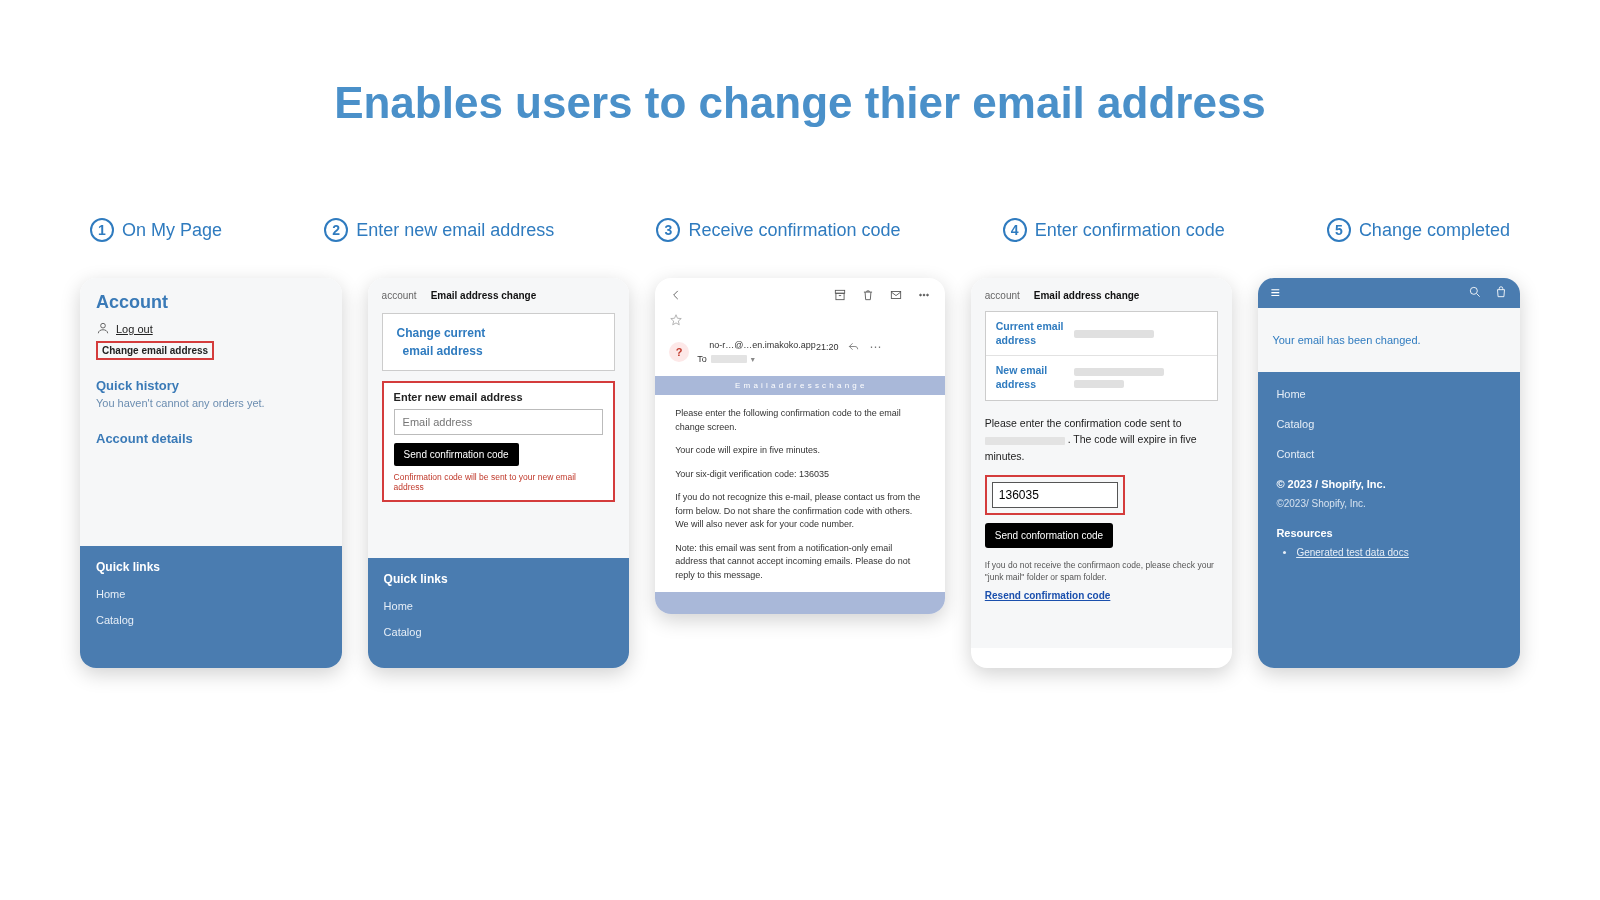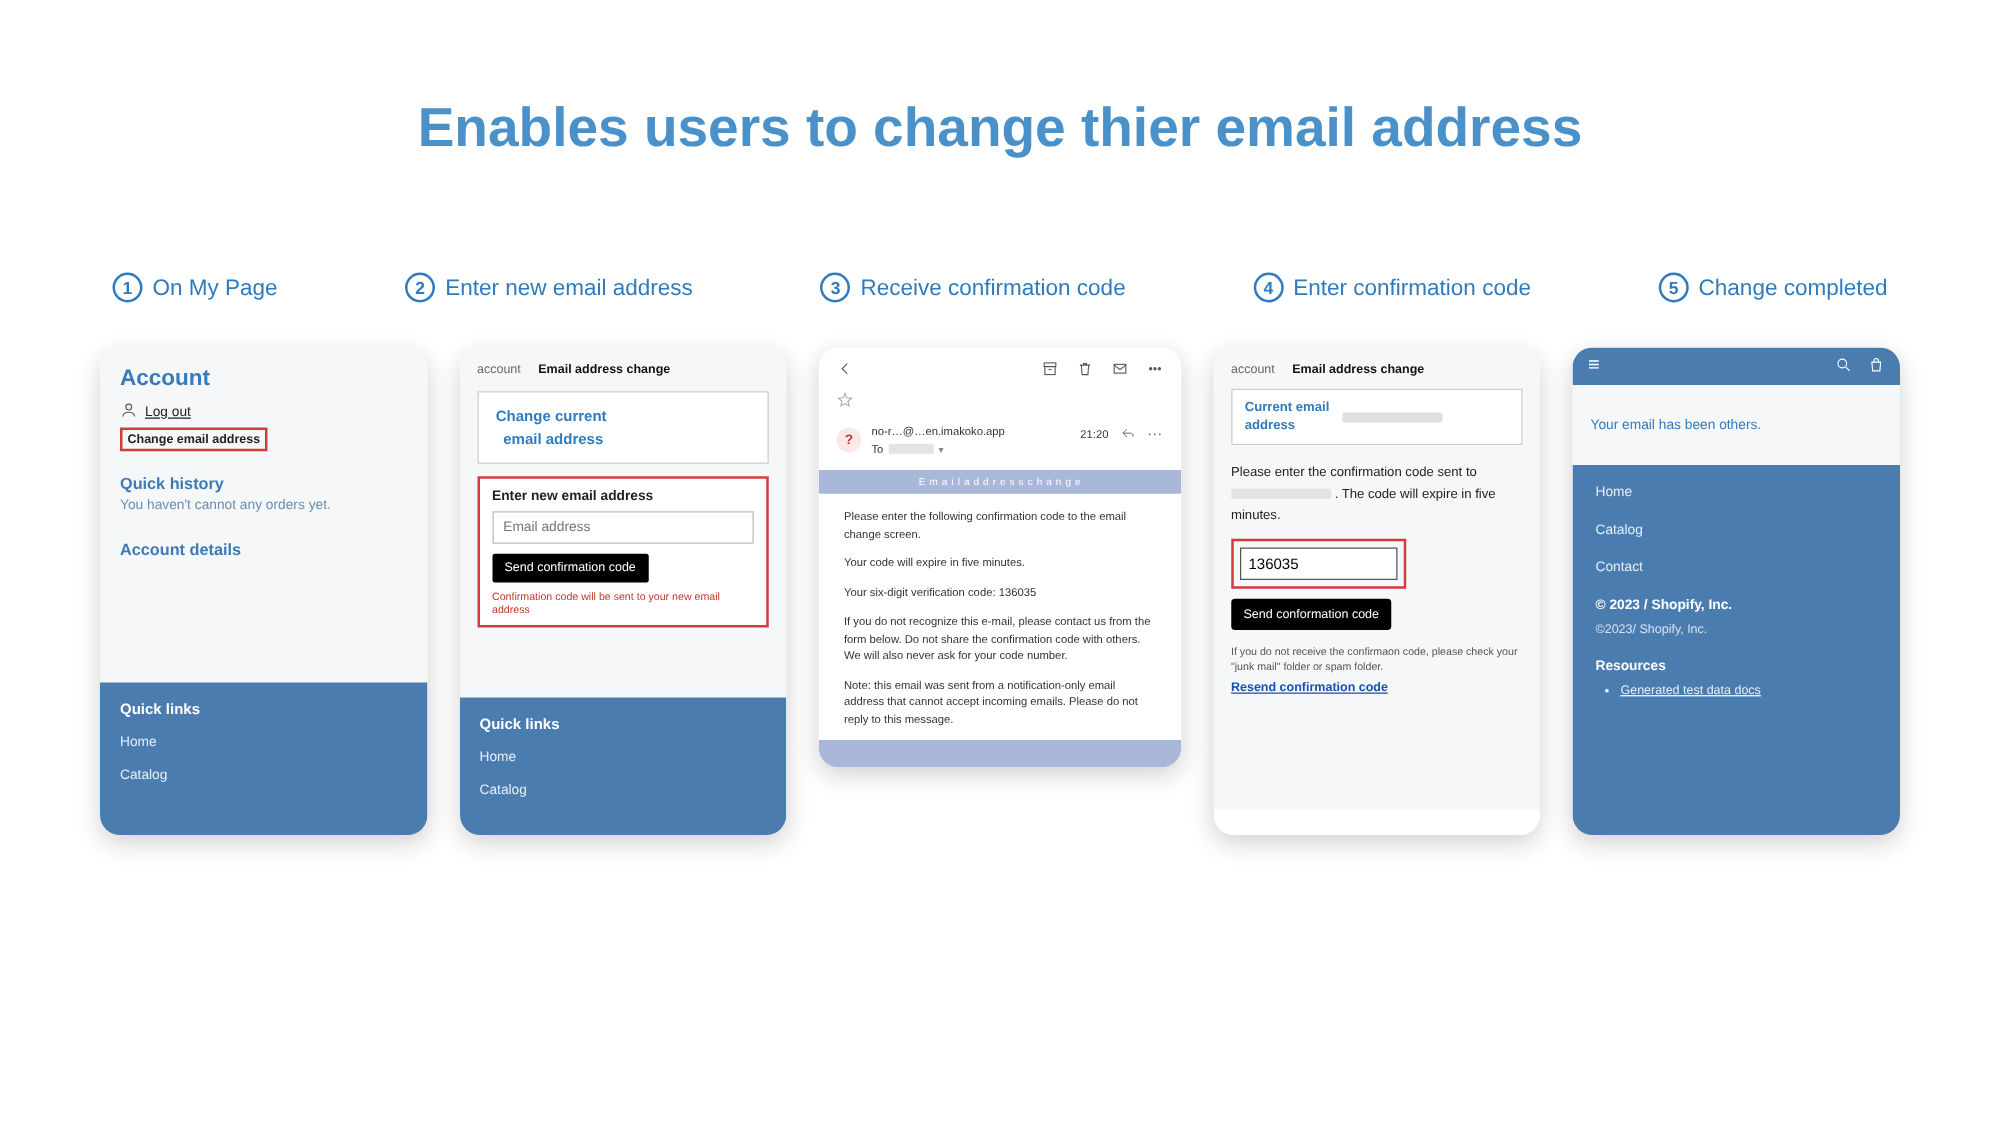--- a/index.html
+++ b/index.html
@@ -175,21 +175,21 @@
         </span>
       </div>
       <div class="c3-subj">
         <span class="star"><svg class="ic" viewBox="0 0 24 24">
               <path d="M12 3l2.5 6 6.5.5-5 4.3 1.6 6.4L12 17l-5.6 3.2L8 13.8 3 9.5l6.5-.5z"></path>
             </svg></span>
       </div>
       <div class="c3-from">
         <div class="qmark">?</div>
         <div style="flex:1">
-          <div style="display:flex; justify-content:space-between;">
+          <div style="display:flex; margin-left:12px;">
             <span>no-r…@…en.imakoko.app</span>
             <span style="display:flex; gap:10px; align-items:center;">
               <span>21:20</span>
               <span><svg class="ic" style="width:11px;height:11px" viewBox="0 0 24 24">
                     <path d="M10 5L3 12l7 7M3 12h12c4 0 6 2 6 6"></path>
                   </svg></span>
               <span style="font-size:12px;color:#777;letter-spacing:1px;">⋯</span>
             </span>
           </div>
           <div style="display:flex;align-items:center;gap:4px;">
@@ -213,20 +213,27 @@
     <div class="card">
       <div class="c4-top">
         <div class="crumb"><span>account</span><b>Email address change</b></div>
         <div class="c4-fields">
           <div class="c4-row">
             <div class="c4-label">Current email address</div>
             <div style="flex:1">
                 <div class="c4-blob" style="width:80px"></div>
               </div>
           </div>
+          <div class="c4-row">
+            <div class="c4-label">New email address</div>
+            <div style="flex:1">
+              <div class="c4-blob" style="width:90px;margin-bottom:4px"></div>
+              <div class="c4-blob" style="width:50px"></div>
+            </div>
+          </div>
         </div>
         <div class="c4-msg">
           <span>Please enter the confirmation code sent to</span>
           <span style="display:inline-block;width:80px;height:8px;background:#e3e3e3;border-radius:1px;vertical-align:middle;"></span>
           <span>. The code will expire in five minutes.</span>
         </div>
         <div class="c4-hl">
           <input class="c4-input" value="136035" style="">
         </div>
         <div class="c4-btn">Send conformation code</div>
@@ -242,21 +249,21 @@
           <span><svg class="ic" style="stroke:#fff" viewBox="0 0 24 24">
                 <circle cx="10" cy="10" r="6"></circle>
                 <path d="M15 15l5 5"></path>
               </svg></span>
           <span><svg class="ic" style="stroke:#fff" viewBox="0 0 24 24">
                 <path d="M6 8h12l-1 12H7z"></path>
                 <path d="M9 8V6a3 3 0 016 0v2"></path>
               </svg></span>
         </span>
       </div>
-      <div class="c5-msg">Your email has been others.</div>
+      <div class="c5-msg">Your email has been changed.</div>
       <div class="c5-body">
         <a href="#">Home</a>
         <a href="#">Catalog</a>
         <a href="#">Contact</a>
         <div class="bold">© 2023 / Shopify, Inc.</div>
         <div class="sub">©2023/ Shopify, Inc.</div>
         <div class="bold">Resources</div>
         <ul>
             <li><a href="#" style="display:inline;margin:0;text-decoration:underline">Generated test data docs</a></li>
           </ul>

